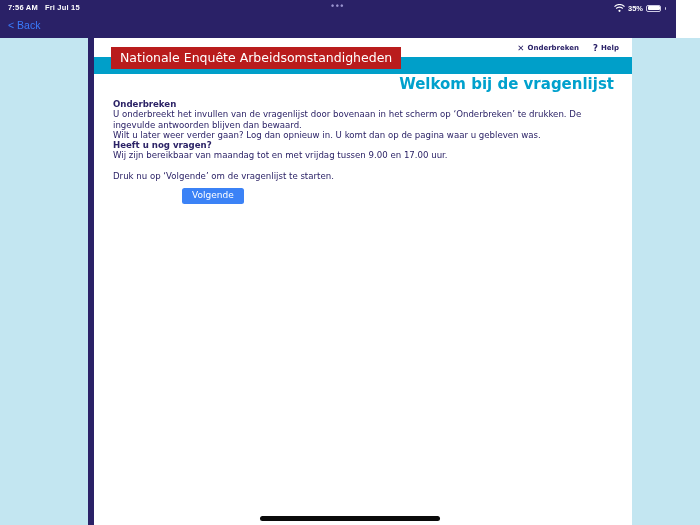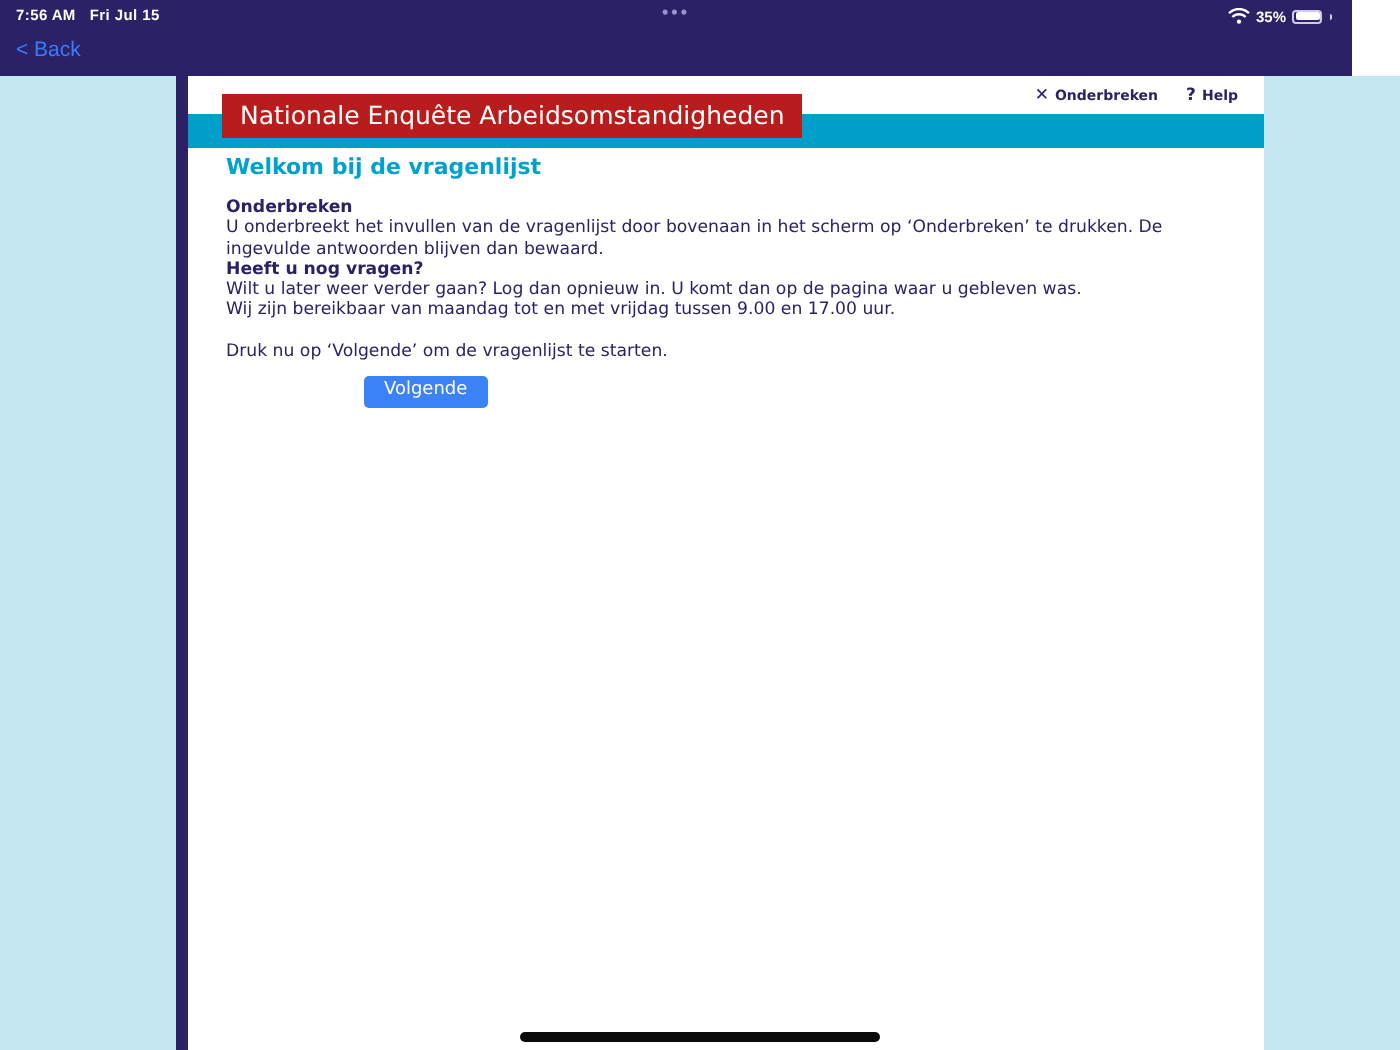--- a/index.html
+++ b/index.html
@@ -70,21 +70,21 @@
     position: absolute; top: 9px; left: 17px; height: 22px; z-index: 2;
     background: #b91c1c; color: #ffffff; font-size: 12.5px;
     line-height: 22px; padding: 0 9px; white-space: nowrap;
   }
   .content {
     position: absolute; top: 36px; left: 0; width: 538px;
     padding: 5px 18px 0 19px; font-size: 8.6px; line-height: 10.2px;
   }
   .content .line { white-space: nowrap; }
   .welcome-heading {
-    color: #00a1cd; font-weight: bold; font-size: 11px; margin-bottom: 10px;
+    color: #00a1cd; font-weight: bold; font-size: 15px; margin-bottom: 10px; text-align: right;
   }
   .bold { font-weight: bold; }
   .spacer { height: 10.2px; }
   .next-button {
     display: inline-block; margin: 7px 0 0 69px; padding: 2.5px 10px 3.5px;
     background: #3b82f6; color: #ffffff; font-size: 9px;
     font-family: "DejaVu Sans", sans-serif;
     border: none; border-radius: 2.5px; cursor: pointer;
   }
   
@@ -137,23 +137,23 @@
 
       <div class="cyan-bar"></div>
       <div class="title-box">Nationale Enquête Arbeidsomstandigheden</div>
 
       <div class="content">
         <div class="welcome-heading">Welkom bij de vragenlijst</div>
 
         <div class="line bold">Onderbreken</div>
         <div class="line">U onderbreekt het invullen van de vragenlijst door bovenaan in het scherm op ‘Onderbreken’ te drukken. De</div>
         <div class="line">ingevulde antwoorden blijven dan bewaard.</div>
+        <div class="line">Wilt u later weer verder gaan? Log dan opnieuw in. U komt dan op de pagina waar u gebleven was.</div>
+
         <div class="line bold">Heeft u nog vragen?</div>
-
-        <div class="line">Wilt u later weer verder gaan? Log dan opnieuw in. U komt dan op de pagina waar u gebleven was.</div>
         <div class="line">Wij zijn bereikbaar van maandag tot en met vrijdag tussen 9.00 en 17.00 uur.</div>
 
         <div class="spacer"></div>
         <div class="line">Druk nu op ‘Volgende’ om de vragenlijst te starten.</div>
 
         <button class="next-button">Volgende</button>
       </div>
     </div>
 
     <div class="panel-right"></div>

